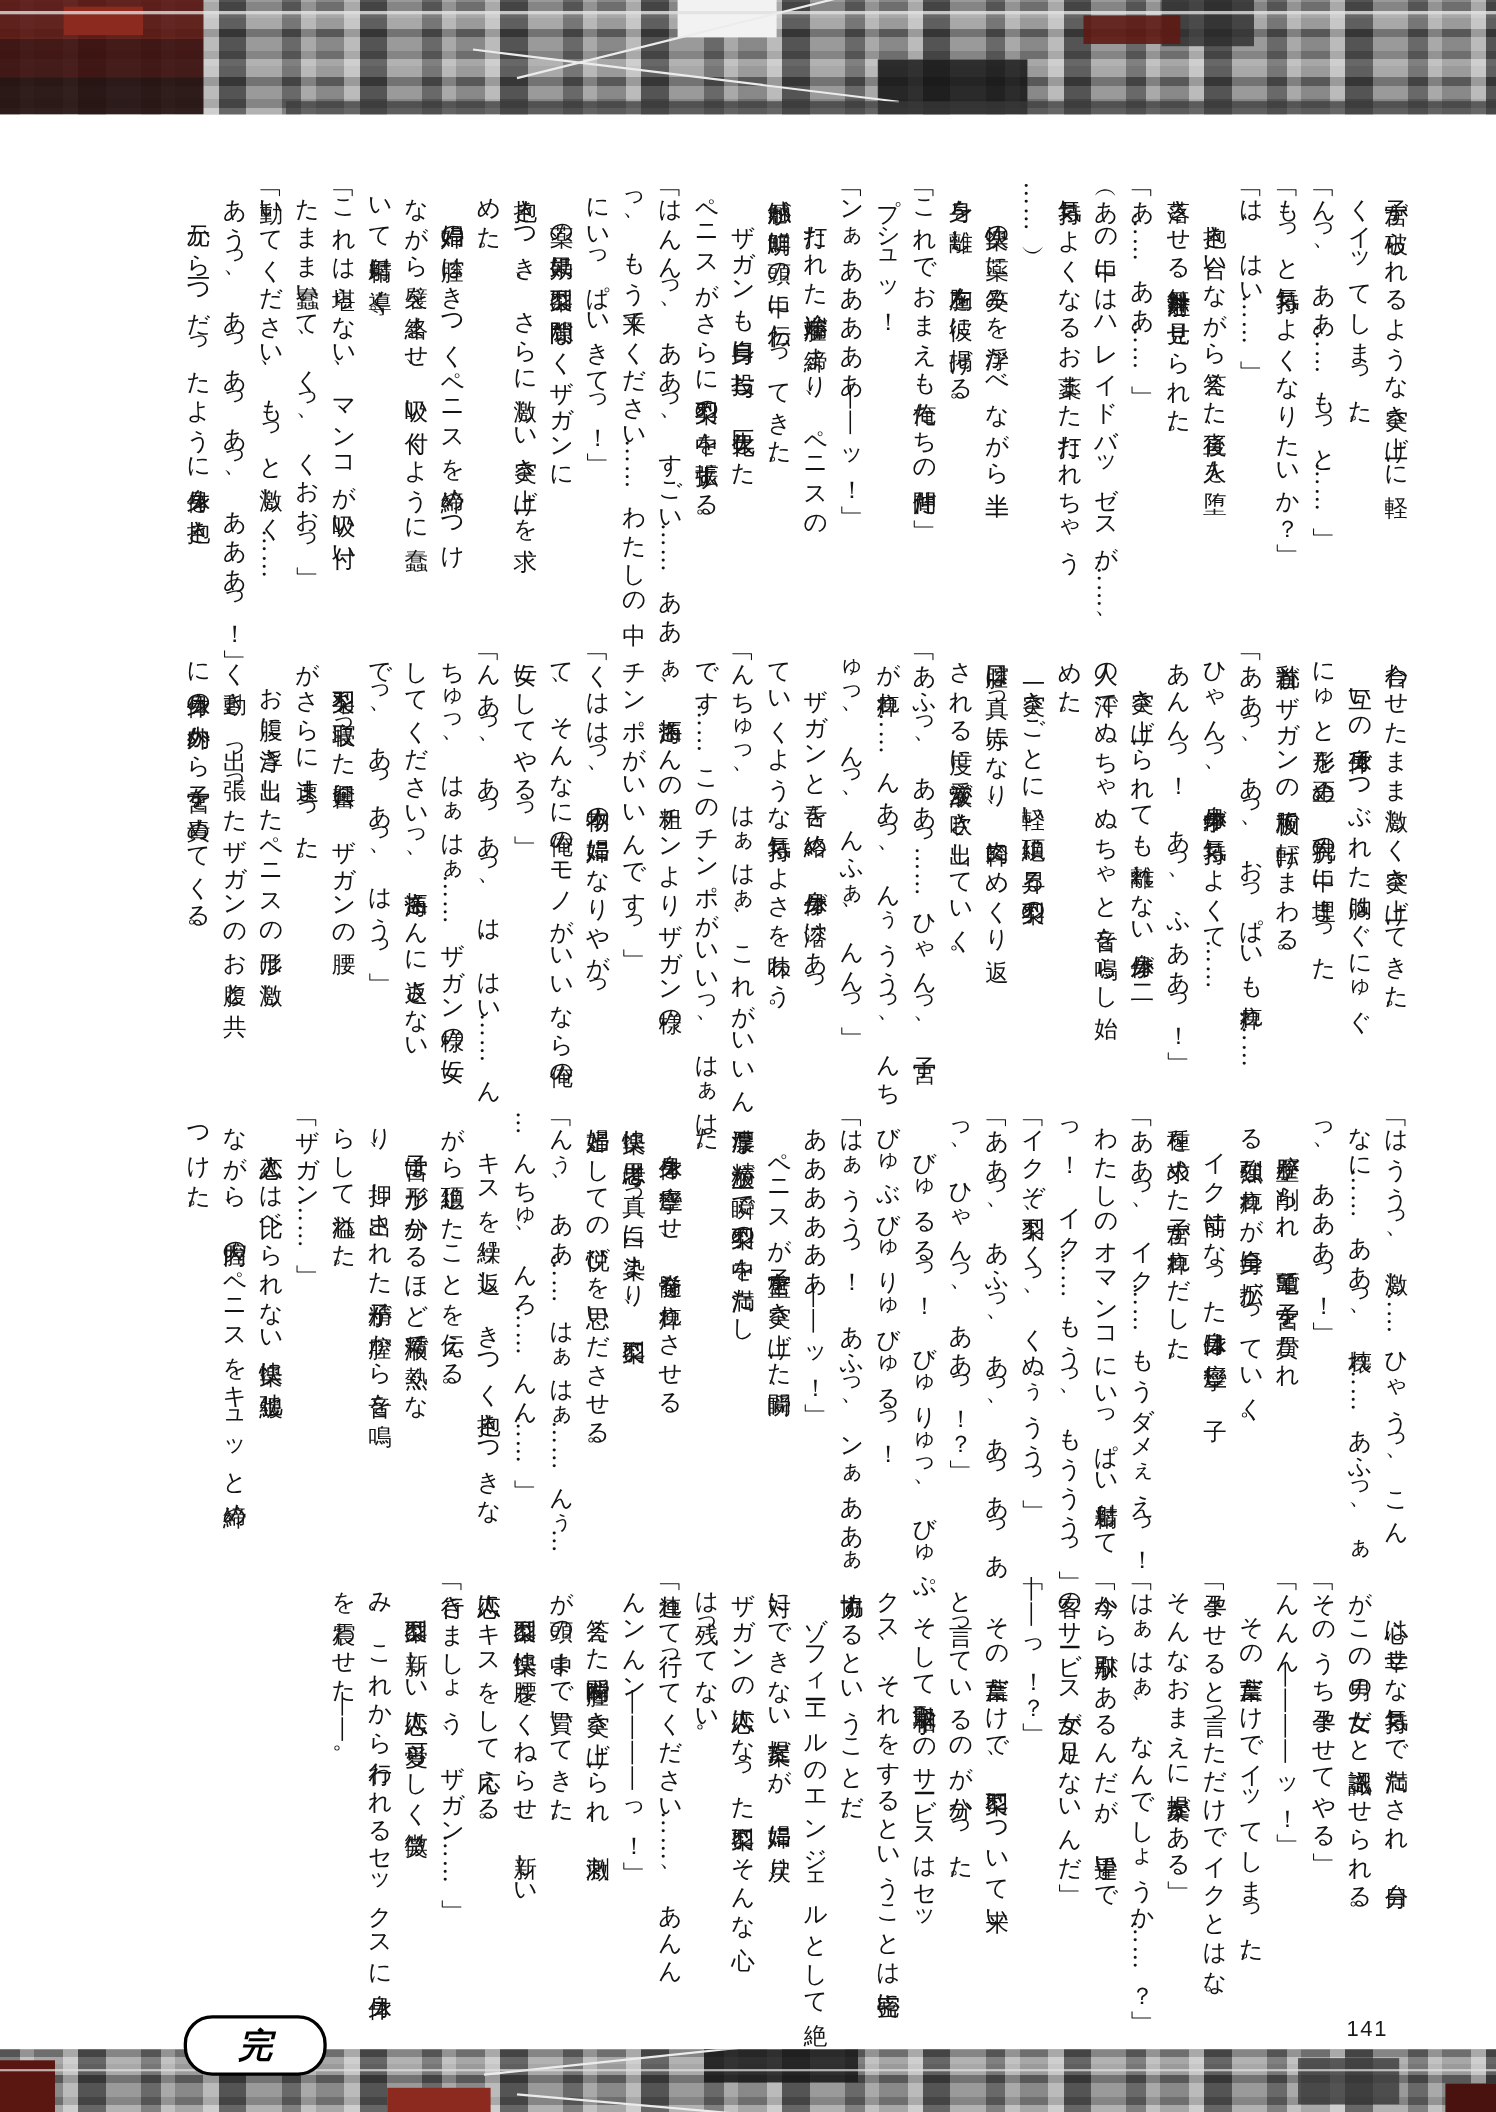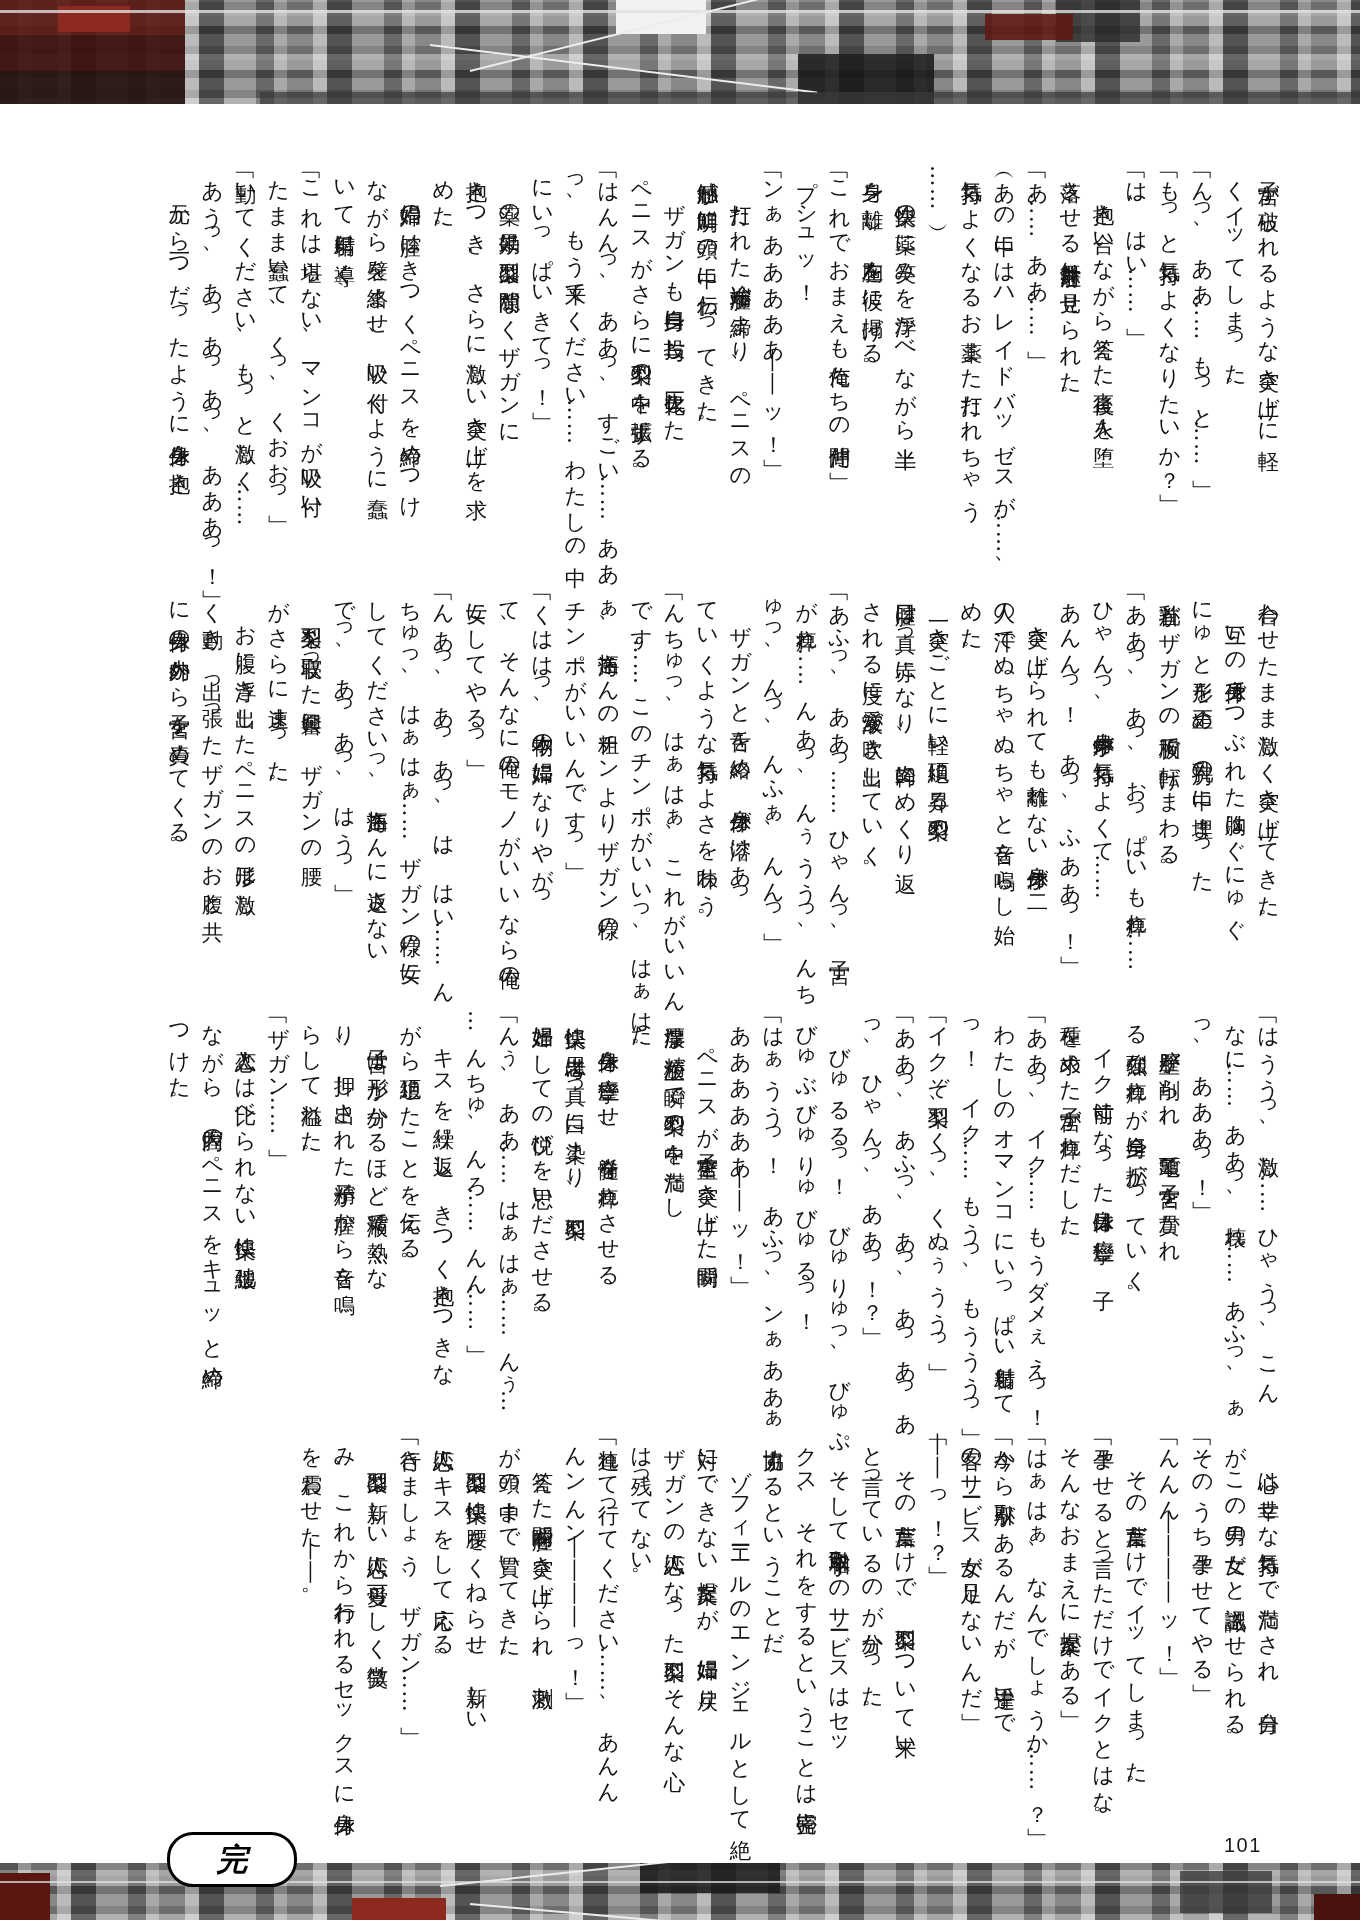--- a/index.html
+++ b/index.html
@@ -221,21 +221,21 @@
       <div class="col">「行きましょう、ザガン……」</div>
       <div class="col">　梨羽は新しい恋人に可愛らしく微笑</div>
       <div class="col">み、これから行われるセックスに身体</div>
       <div class="col">を震わせた――。</div>
     </section>
 
   <div class="end-box">
     <span>完</span>
   </div>
 
-  <div class="page-number">101</div>
+  <div class="page-number">141</div>
 
   <div class="banner banner-bottom">
     <div class="blk" style="left:0;top:10px;width:50px;height:47px;background:#5a1711;"></div>
     <div class="blk" style="left:352px;top:35px;width:94px;height:22px;background:#8c2a20;"></div>
     <div class="blk" style="left:640px;top:0;width:140px;height:30px;background:#1a1a1a;opacity:.85;"></div>
     <div class="blk" style="left:1180px;top:8px;width:92px;height:42px;background:#3a3a3a;opacity:.8;"></div>
     <div class="blk" style="left:1314px;top:31px;width:46px;height:26px;background:#4a120e;"></div>
     <div class="slash" style="left:440px;top:22px;width:330px;transform:rotate(-6deg);"></div>
     <div class="slash" style="left:470px;top:40px;width:300px;transform:rotate(5deg);"></div>
     <div class="blk" style="left:0;top:18px;width:1360px;height:2px;background:#e2e2e2;opacity:.75;"></div>

